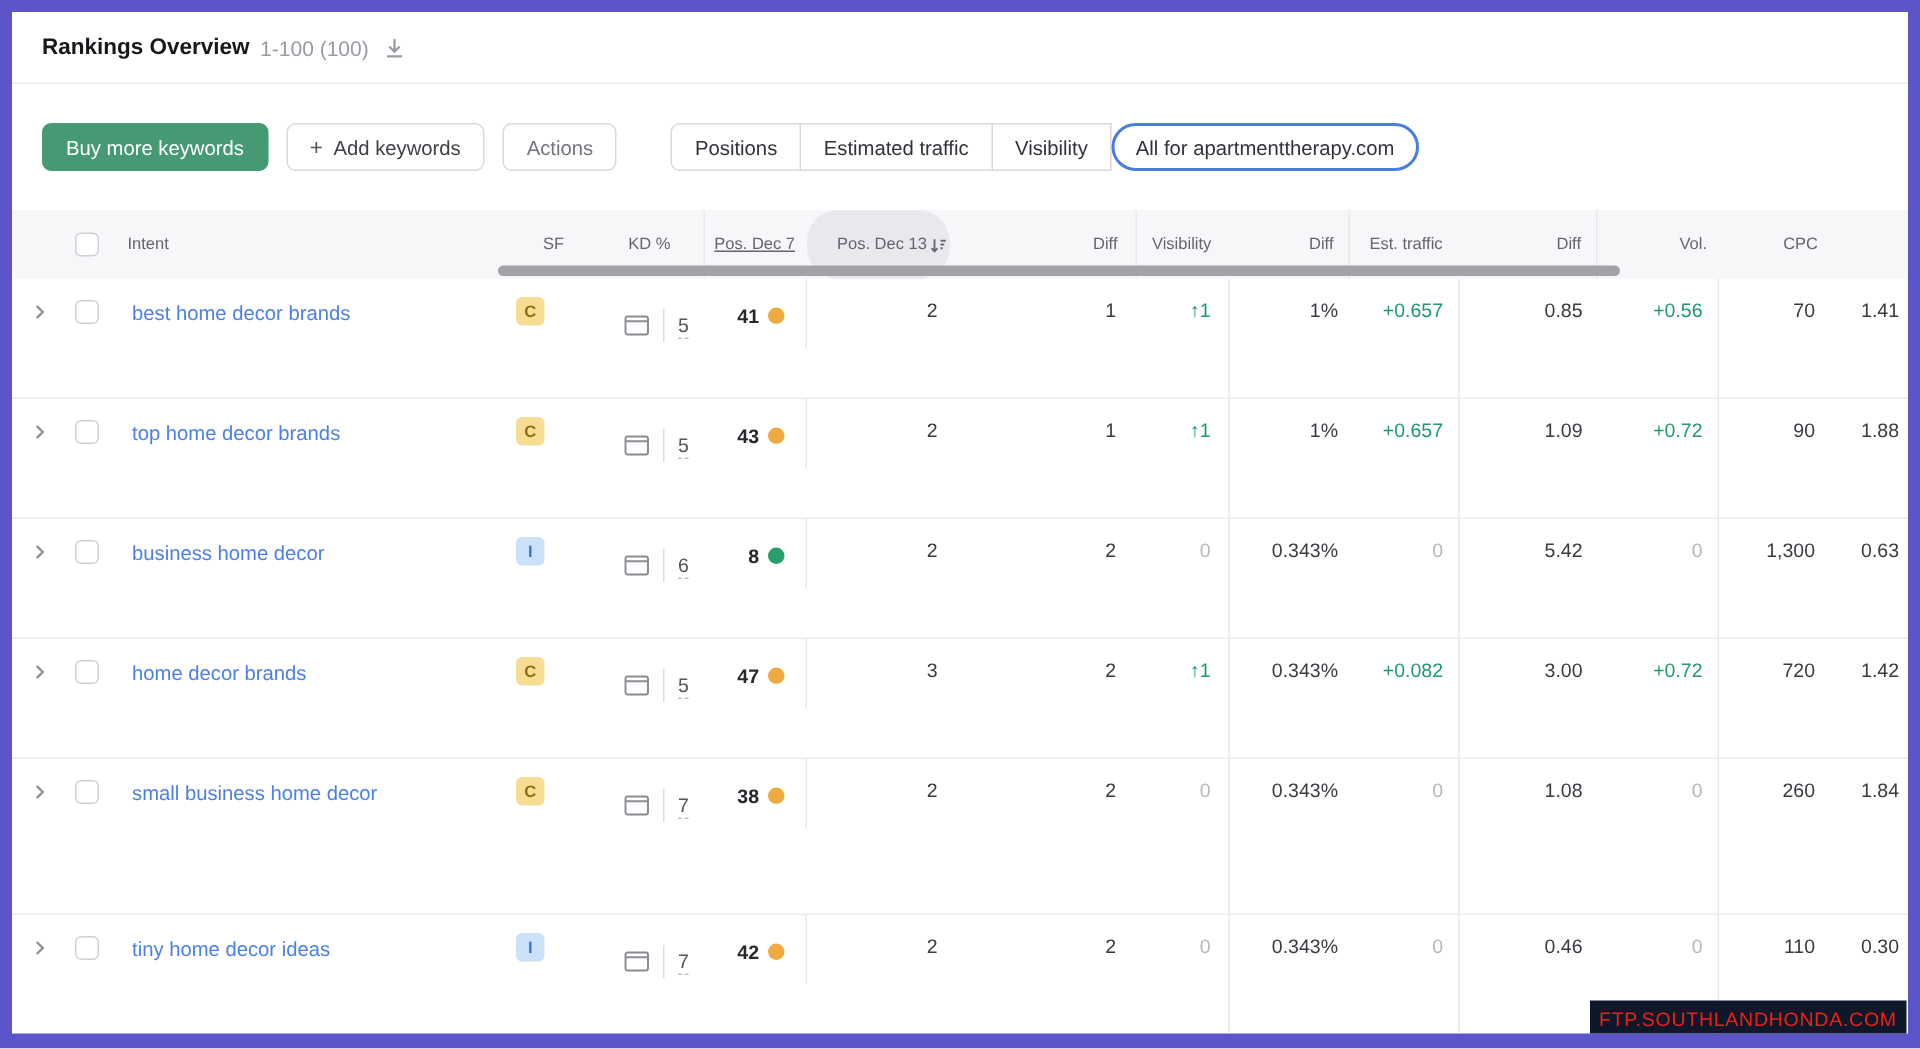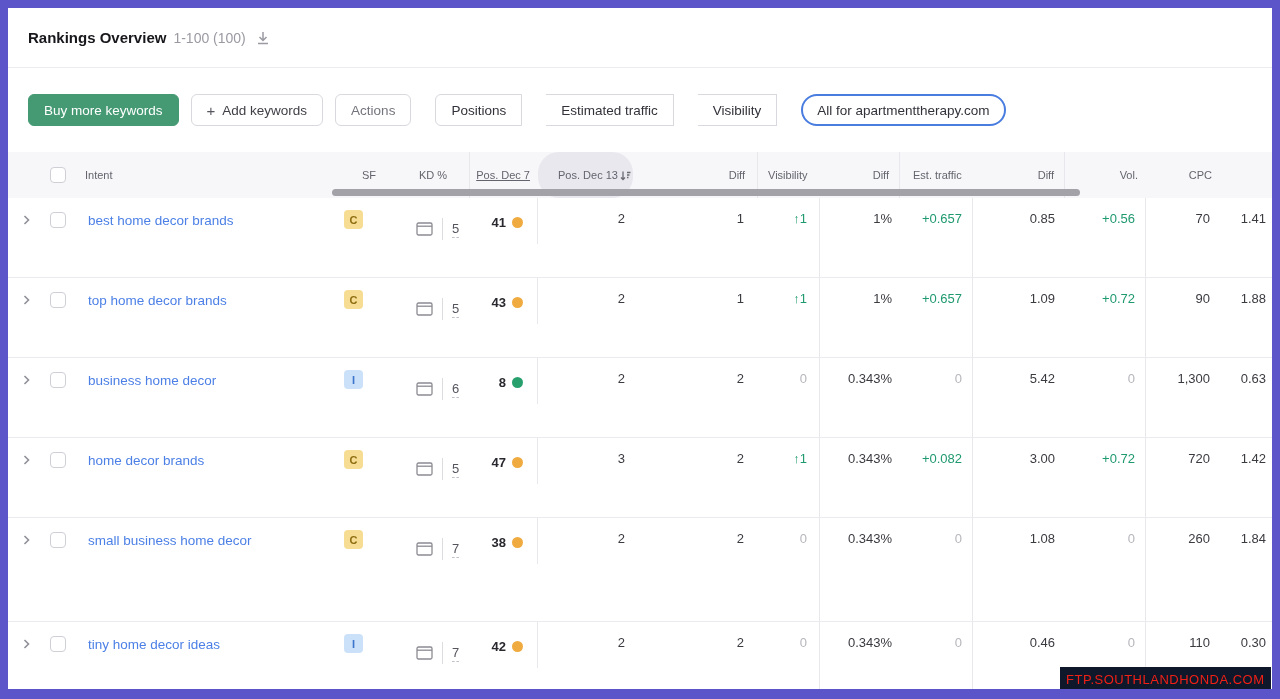--- a/index.html
+++ b/index.html
@@ -2,35 +2,35 @@
 <html><head>
 <meta charset="utf-8">
 <style>
   * { margin:0; padding:0; box-sizing:border-box; }
   html,body { width:1280px; height:699px; overflow:hidden; background:#fff;
     font-family:"Liberation Sans", sans-serif; }
   .frame { position:relative; width:1280px; height:699px;
     border:8px solid #5b55c9; border-bottom-width:10px; background:#fff; overflow:hidden; }
 
   
-  .titlebar { height:60px; display:flex; align-items:center; padding:0 20px;
+  .titlebar { height:48px; display:flex; align-items:center; padding:0 20px;
     border-bottom:1px solid #ececf0; background:#fff; }
   .title { font-size:15px; font-weight:bold; color:#17171c; }
   .range { font-size:14px; color:#9a9aa3; margin-left:7px; }
   .dl-icon { margin-left:10px; display:inline-flex; color:#9a9aa3; cursor:pointer; }
 
   
   .toolbar { height:84px; display:flex; align-items:center; padding:0 20px; background:#fff; }
   .btn { height:32px; display:inline-flex; align-items:center; border-radius:6px;
     font-size:13.5px; padding:0 15px; cursor:pointer; white-space:nowrap; }
   .btn-green { background:#459a74; color:#fff; border:1px solid #459a74; }
   .btn-ghost { background:#fff; border:1px solid #d8d8de; color:#3f3f46; margin-left:12px; }
   .btn-ghost .plus { font-size:15px; margin-right:7px; color:#55555e; }
   .btn-actions { color:#74747d; }
-  .seg { display:flex; margin-left:24px;gap:24px; }
+  .seg { display:flex; margin-left:36px; }
   .seg-btn { height:32px; display:inline-flex; align-items:center; padding:0 15px;
     border:1px solid #d8d8de; border-left-width:0; background:#fff; color:#32323a;
     font-size:13.5px; cursor:pointer; white-space:nowrap; }
   .seg-btn:first-child { border-left-width:1px; border-radius:6px 0 0 6px; }
   .seg-btn:last-child { border-radius:0 6px 6px 0; }
   .seg-btn.selected { border:2px solid #4a7de0; border-radius:16px; padding:0 14px; }
 
   
   .grid-cols { display:grid;
     grid-template-columns:36px 36px 258px 60px 72px 68px 95px 125px 62px 80px 73px 92px 81px 72px 54px; }

